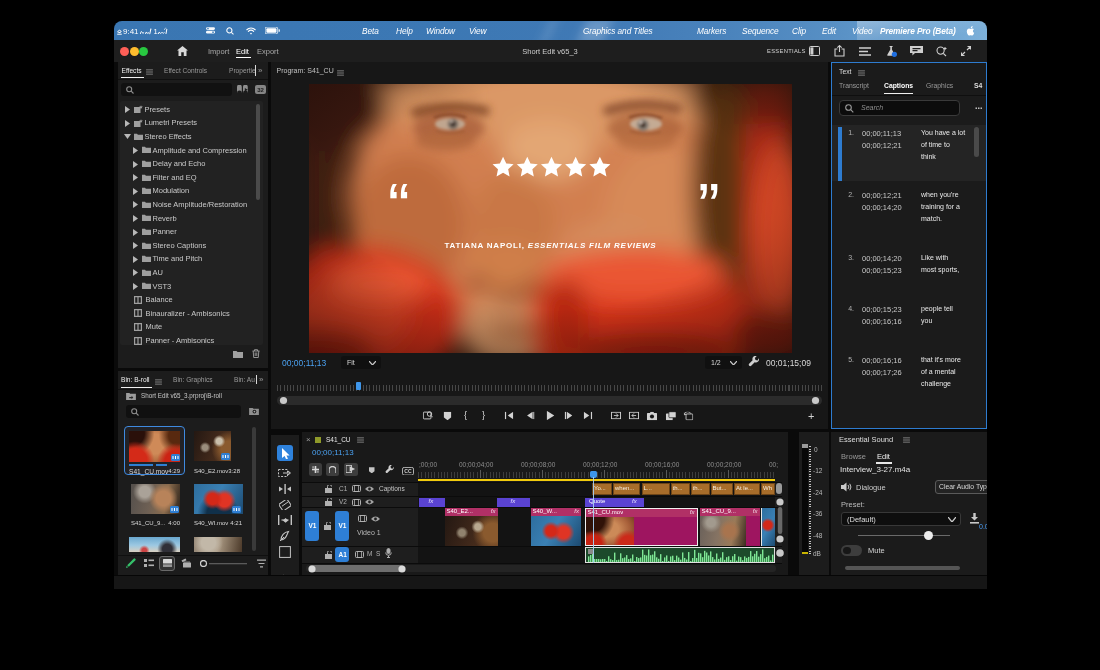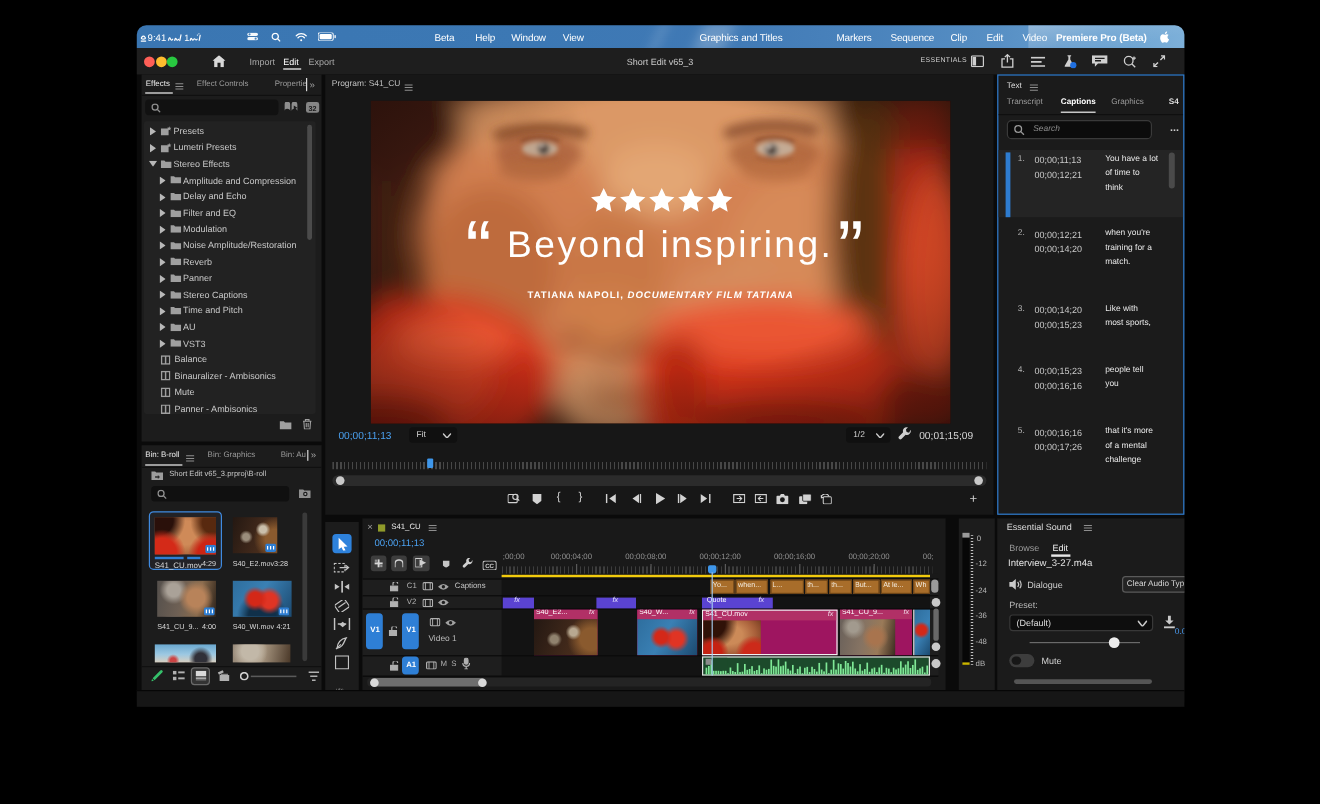--- a/index.html
+++ b/index.html
@@ -11,21 +11,21 @@
     border-radius:8px 8px 4px 4px;overflow:hidden;}
   #menubar{position:absolute;left:114px;top:21px;width:873px;height:19px;
     background:linear-gradient(90deg,#3a76b2 0%,#3c78b4 38%,#4079b5 55%,#4a83bc 70%,#578fc4 82%,#68a0d0 92%,#7db0d9 100%);
     border-radius:8px 8px 0 0;overflow:hidden;}
   #menustreak{position:absolute;left:468px;top:-3px;width:26px;height:26px;background:rgba(255,255,255,.22);
     transform:skewX(-24deg);filter:blur(5px);}
   #menustreak2{position:absolute;left:430px;top:-3px;width:10px;height:26px;background:rgba(255,255,255,.10);
     transform:skewX(-24deg);filter:blur(4px);}
   #menucorner{position:absolute;right:0;top:0;width:130px;height:19px;border-radius:0 8px 0 0;
     background:linear-gradient(165deg,rgba(255,255,255,.34) 0%,rgba(255,255,255,.10) 45%,rgba(255,255,255,0) 78%);}
-  .mtxt{position:absolute;height:19px;line-height:20px;color:#fff;font-size:8.3px;white-space:nowrap;letter-spacing:-.1px;}
+  .mtxt{position:absolute;height:19px;line-height:20px;color:#fff;font-size:8.3px;white-space:nowrap;letter-spacing:-.1px;font-style:italic;}
   .micon{position:absolute;top:5px;}
   #titlebar{position:absolute;left:114px;top:40px;width:873px;height:22px;background:#1e1e1e;}
   .tl{position:absolute;top:7px;width:9px;height:9px;border-radius:50%;}
   .ttab{position:absolute;height:22px;line-height:23px;font-size:7.5px;color:#a9a9a9;white-space:nowrap;}
   .panel{position:absolute;background:#1c1c1c;overflow:hidden;}
   .t{position:absolute;white-space:nowrap;}
   .g{color:#9a9a9a;}
   .wh{color:#ededed;}
   svg{display:block;}
 </style></head>
@@ -475,24 +475,23 @@
     <rect width="483" height="269" fill="#d4682a" opacity=".14"></rect>
     <rect width="483" height="269" fill="url(#vig)"></rect>
    </svg>
    <svg class="abs" style="left:183px;top:72px" width="121" height="22" viewBox="0 0 118 20" fill="#fff">
      <path d="M10 0 l2.9 6 6.6.8 -4.9 4.5 1.3 6.5 -5.9-3.3 -5.9 3.3 1.3-6.5 -4.9-4.5 6.6-.8z" transform="translate(0.0,0) scale(1.08)"></path>
      <path d="M10 0 l2.9 6 6.6.8 -4.9 4.5 1.3 6.5 -5.9-3.3 -5.9 3.3 1.3-6.5 -4.9-4.5 6.6-.8z" transform="translate(23.6,0) scale(1.08)"></path>
      <path d="M10 0 l2.9 6 6.6.8 -4.9 4.5 1.3 6.5 -5.9-3.3 -5.9 3.3 1.3-6.5 -4.9-4.5 6.6-.8z" transform="translate(47.2,0) scale(1.08)"></path>
      <path d="M10 0 l2.9 6 6.6.8 -4.9 4.5 1.3 6.5 -5.9-3.3 -5.9 3.3 1.3-6.5 -4.9-4.5 6.6-.8z" transform="translate(70.80000000000001,0) scale(1.08)"></path>
      <path d="M10 0 l2.9 6 6.6.8 -4.9 4.5 1.3 6.5 -5.9-3.3 -5.9 3.3 1.3-6.5 -4.9-4.5 6.6-.8z" transform="translate(94.4,0) scale(1.08)"></path>
    </svg>
-   <div class="abs" style="left:8px;top:102px;width:483px;text-align:center;color:#fff;font-size:31px;letter-spacing:2px">Beyond inspiring.</div>
         <div class="abs" style="left:79px;top:85px;color:#fff;font-size:65px">“</div>
         <div class="abs" style="left:389px;top:85px;color:#fff;font-size:65px">”</div>
-   <div class="abs" style="left:0;top:157px;width:483px;text-align:center;color:#fff;font-size:8px;font-weight:bold;letter-spacing:.8px">TATIANA NAPOLI, <span style="font-style:italic">DOCUMENTARY FILM TATIANA</span></div>
+   <div class="abs" style="left:0;top:157px;width:483px;text-align:center;color:#fff;font-size:8px;font-weight:bold;letter-spacing:.8px">TATIANA NAPOLI, <span style="font-style:italic">ESSENTIALS FILM REVIEWS</span></div>
   </div>
   <div class="t" style="left:11px;top:295.5px;font-size:8.5px;color:#4ba1f0">00;00;11;13</div>
   <div class="abs" style="left:70px;top:294px;width:40px;height:13px;background:#101010;border-radius:3px"></div>
   <div class="t" style="left:76px;top:296.5px;font-size:7px;color:#d8d8d8">Fit</div>
   <svg class="abs" style="left:98px;top:299px" width="7" height="4" viewBox="0 0 7 4">
         <path d="M0 0 L3.5 4 L7 0" fill="none" stroke="#c9c9c9" stroke-width="1.2"></path>
       </svg>
   <div class="abs" style="left:434px;top:294px;width:37px;height:13px;background:#101010;border-radius:3px"></div>
   <div class="t" style="left:440px;top:296.5px;font-size:7px;color:#d8d8d8">1/2</div>
   <svg class="abs" style="left:459px;top:299px" width="7" height="4" viewBox="0 0 7 4">

